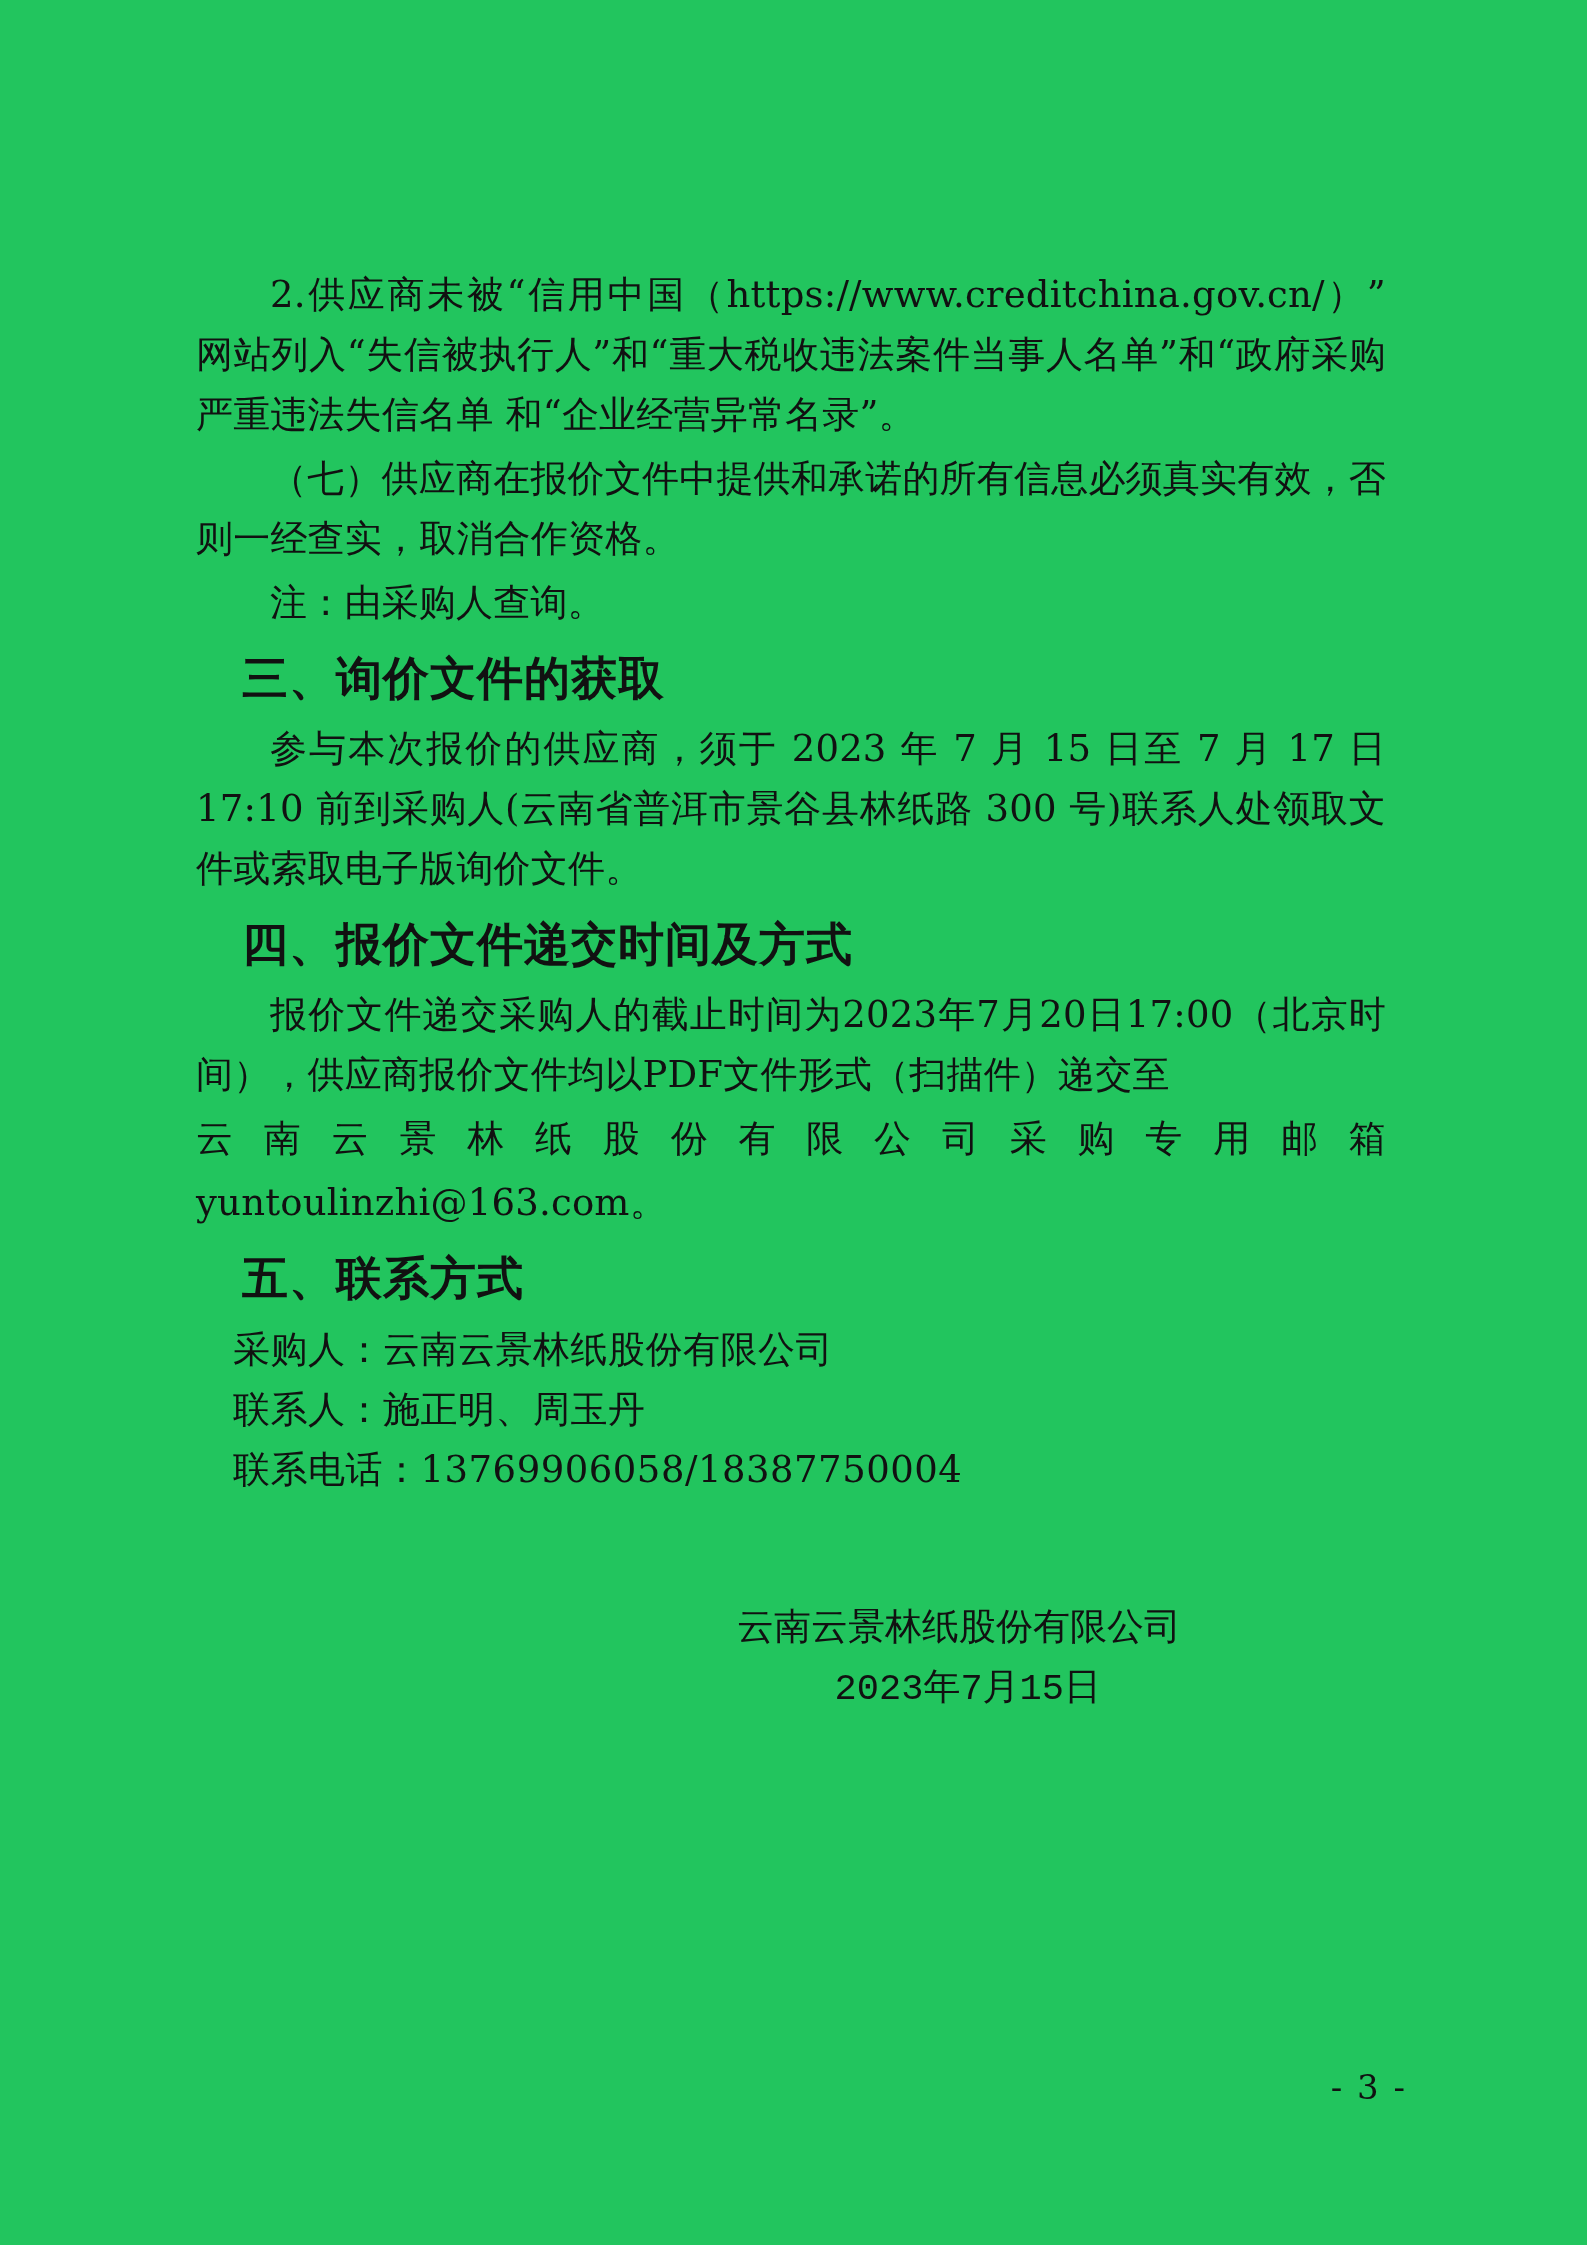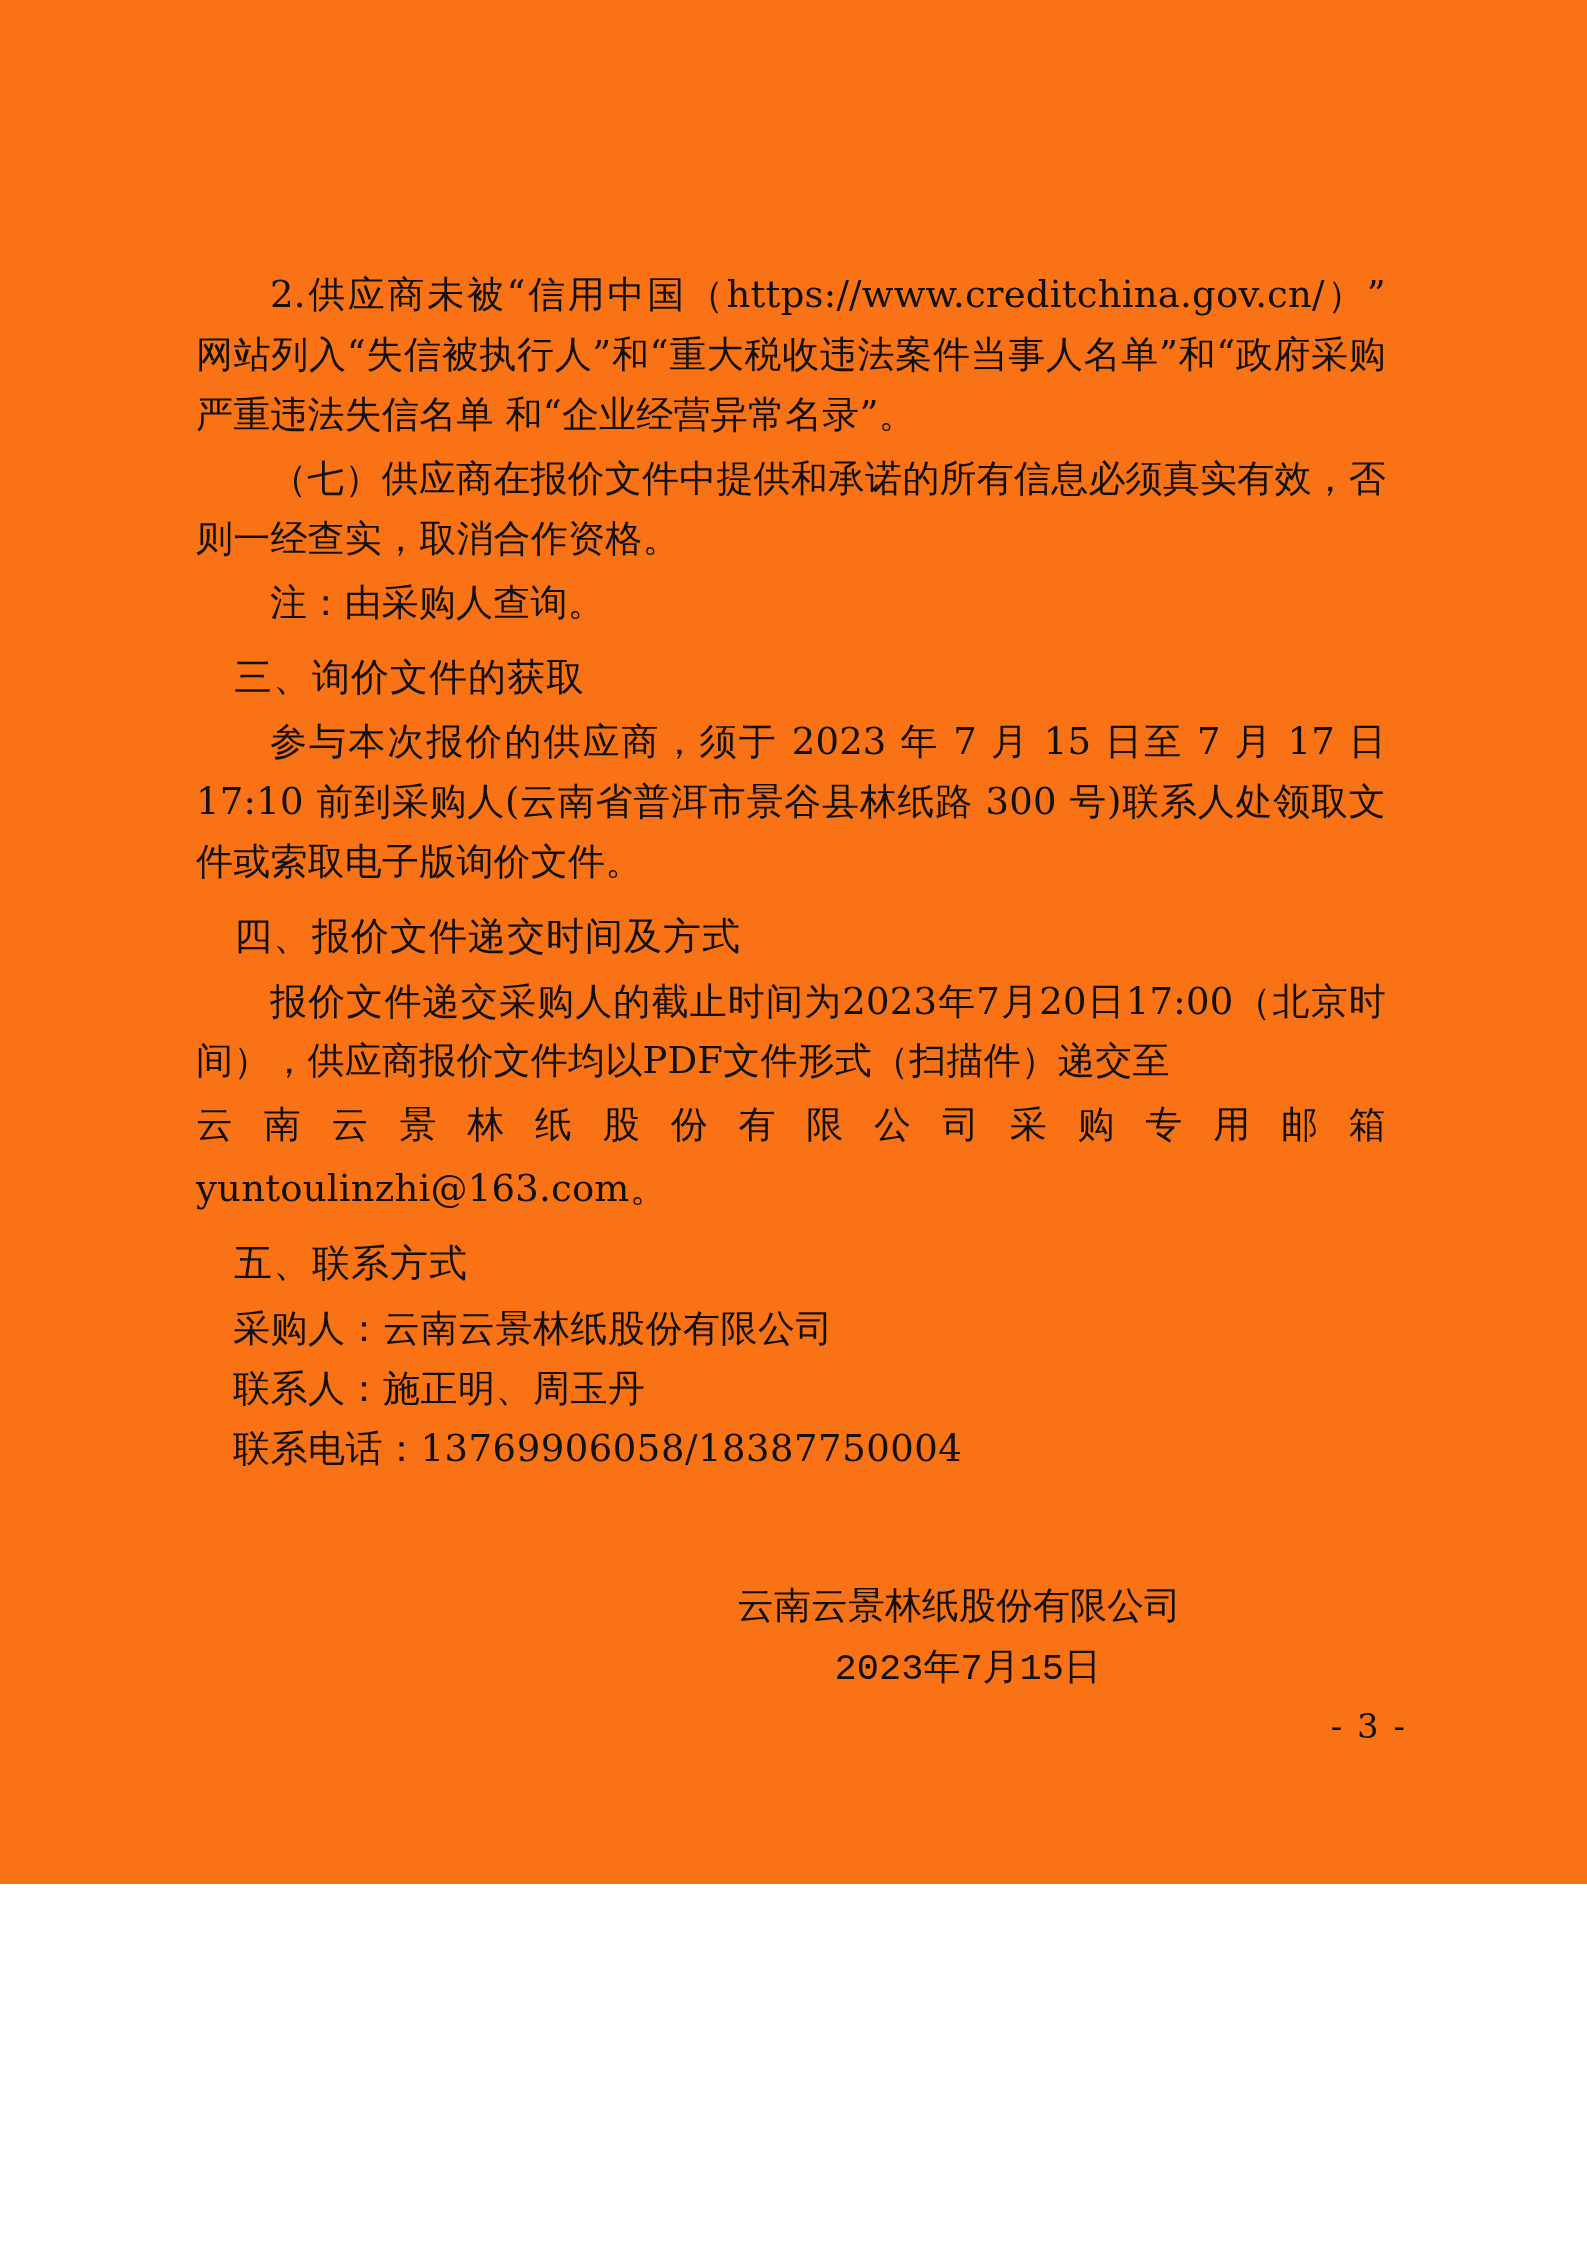--- a/index.html
+++ b/index.html
@@ -3,22 +3,22 @@
 <meta charset="utf-8">
 <style>
   html, body {
     margin: 0;
     padding: 0;
     background: #ffffff;
   }
   .page {
     position: relative;
     width: 1587px;
-    height: 1884px;
-    background: #f97316;
+    height: 2245px;
+    background: #22c55e;
     font-family: "DejaVu Serif", "Liberation Serif", serif;
     color: #111111;
     overflow: hidden;
   }
   .content {
     position: absolute;
     left: 196px;
     top: 265px;
     width: 1190px;
   }
@@ -31,25 +31,25 @@
     line-height: 1.62;
     text-align: justify;
     text-justify: inter-ideograph;
     letter-spacing: 0.2px;
     margin-bottom: 4px;
   }
   .indent {
     text-indent: 2em;
   }
   .heading {
-    font-size: 38px;
-    font-weight: normal;
+    font-size: 46px;
+    font-weight: bold;
     line-height: 1.62;
     text-indent: 1em;
-    margin-top: 14px;
+    margin-top: 8px;
     margin-bottom: 4px;
     letter-spacing: 1px;
   }
   .contact-line {
     font-size: 37px;
     line-height: 1.62;
     text-indent: 1em;
     letter-spacing: 0.5px;
   }
   .spread {

